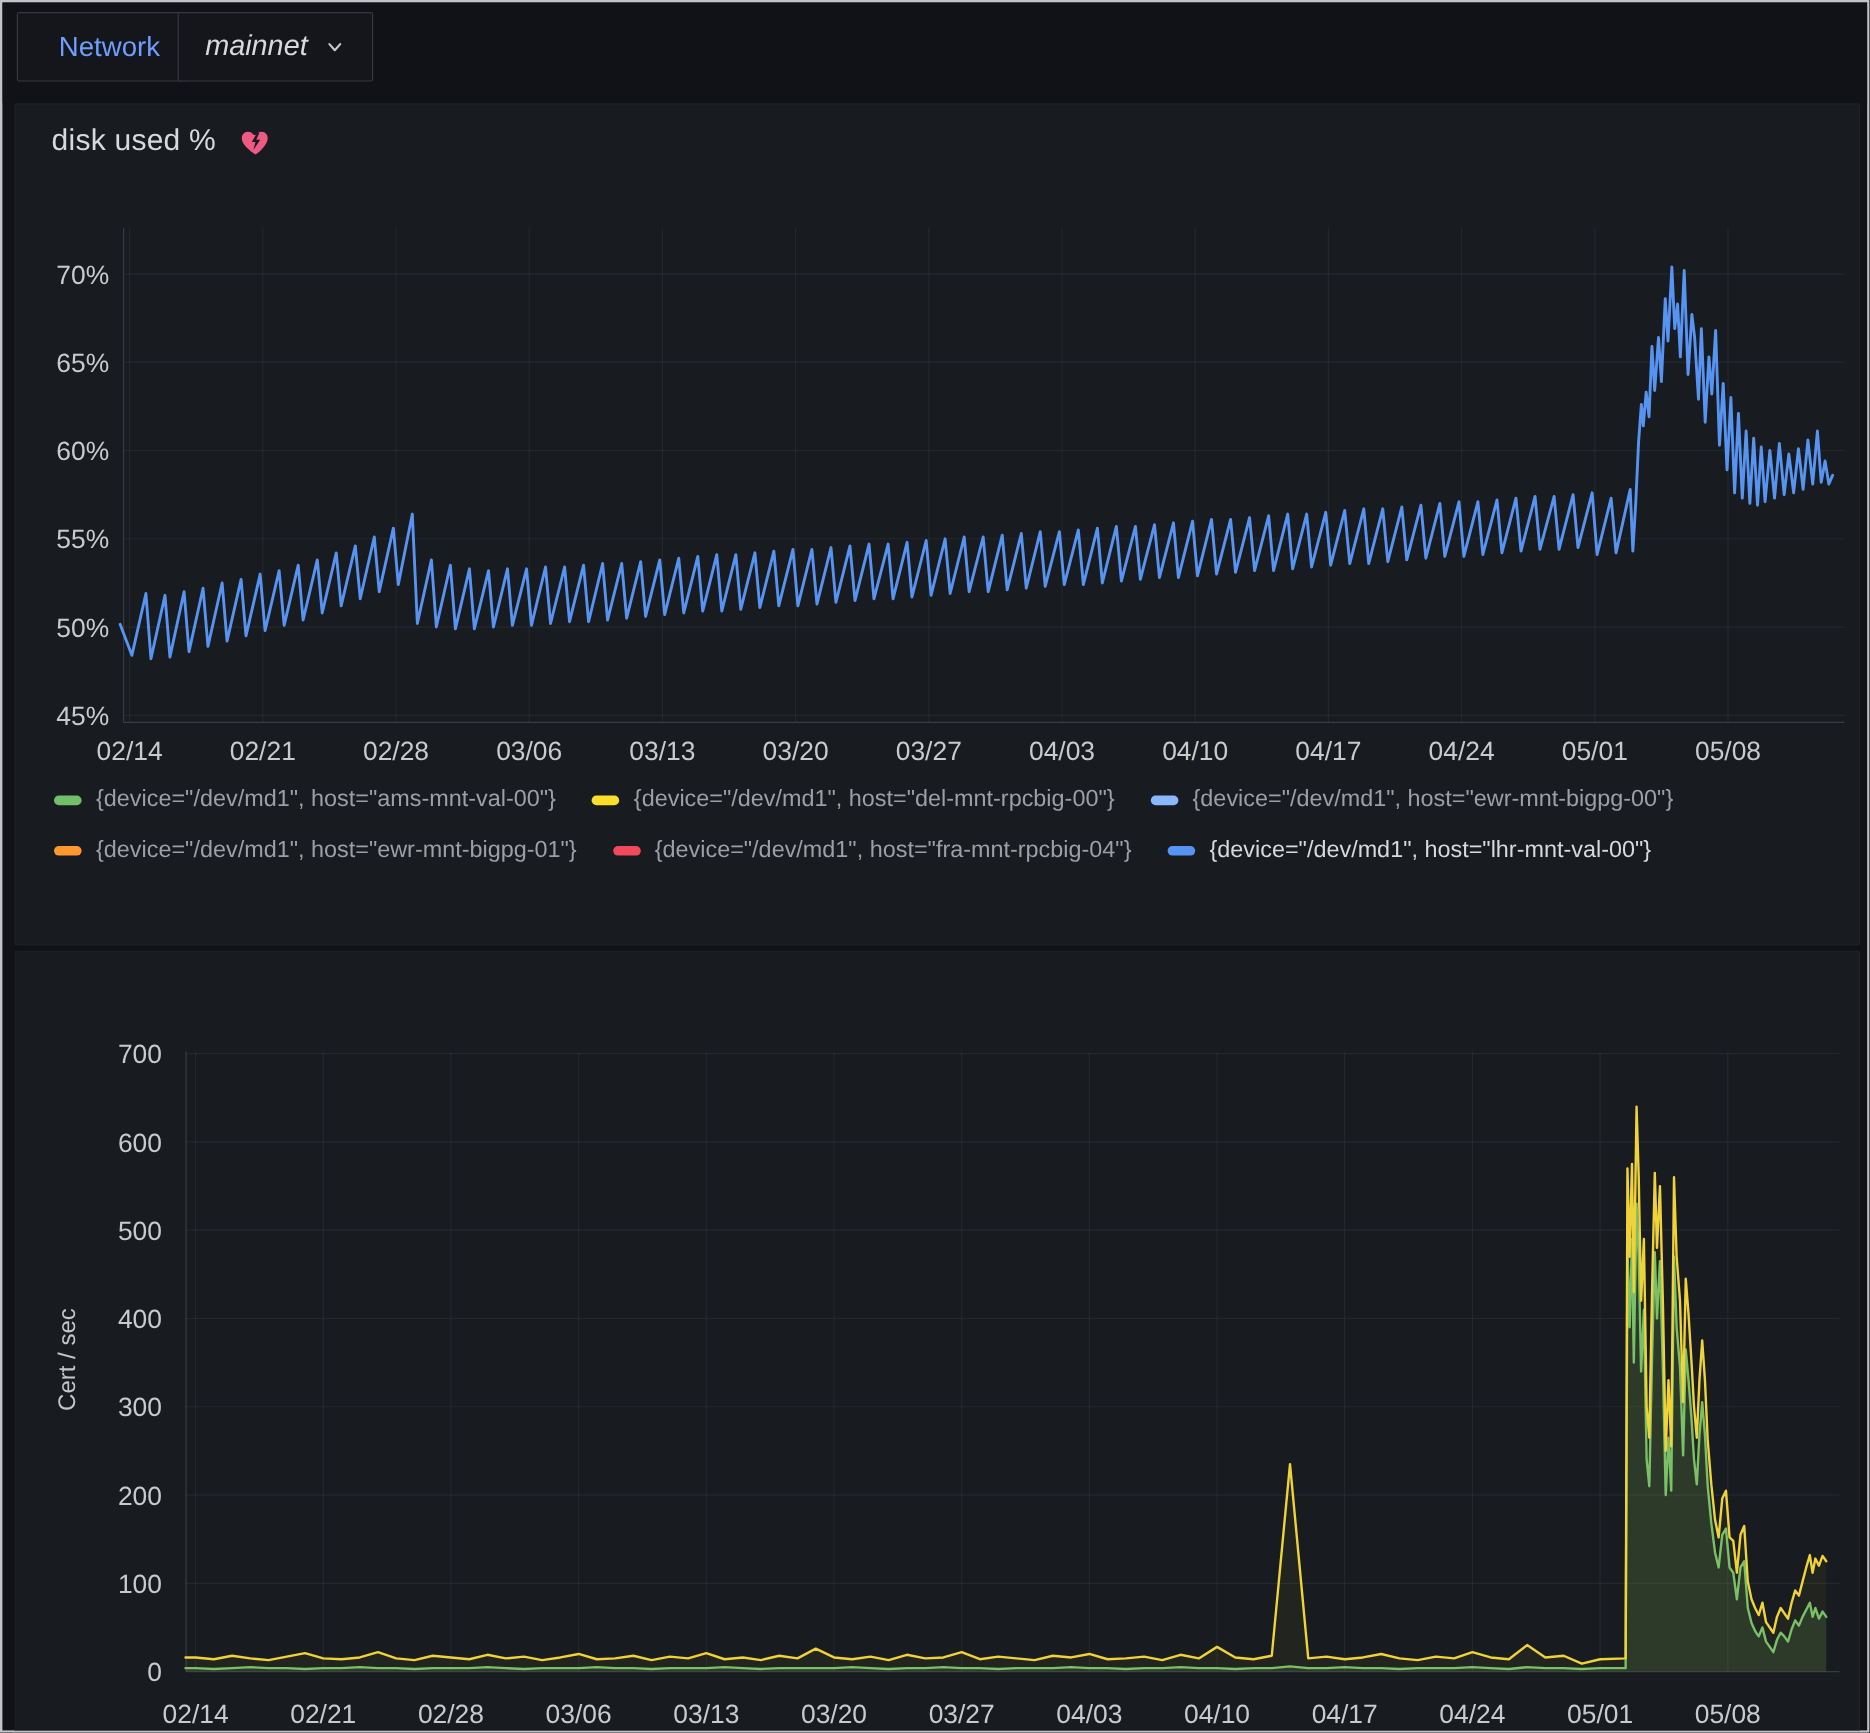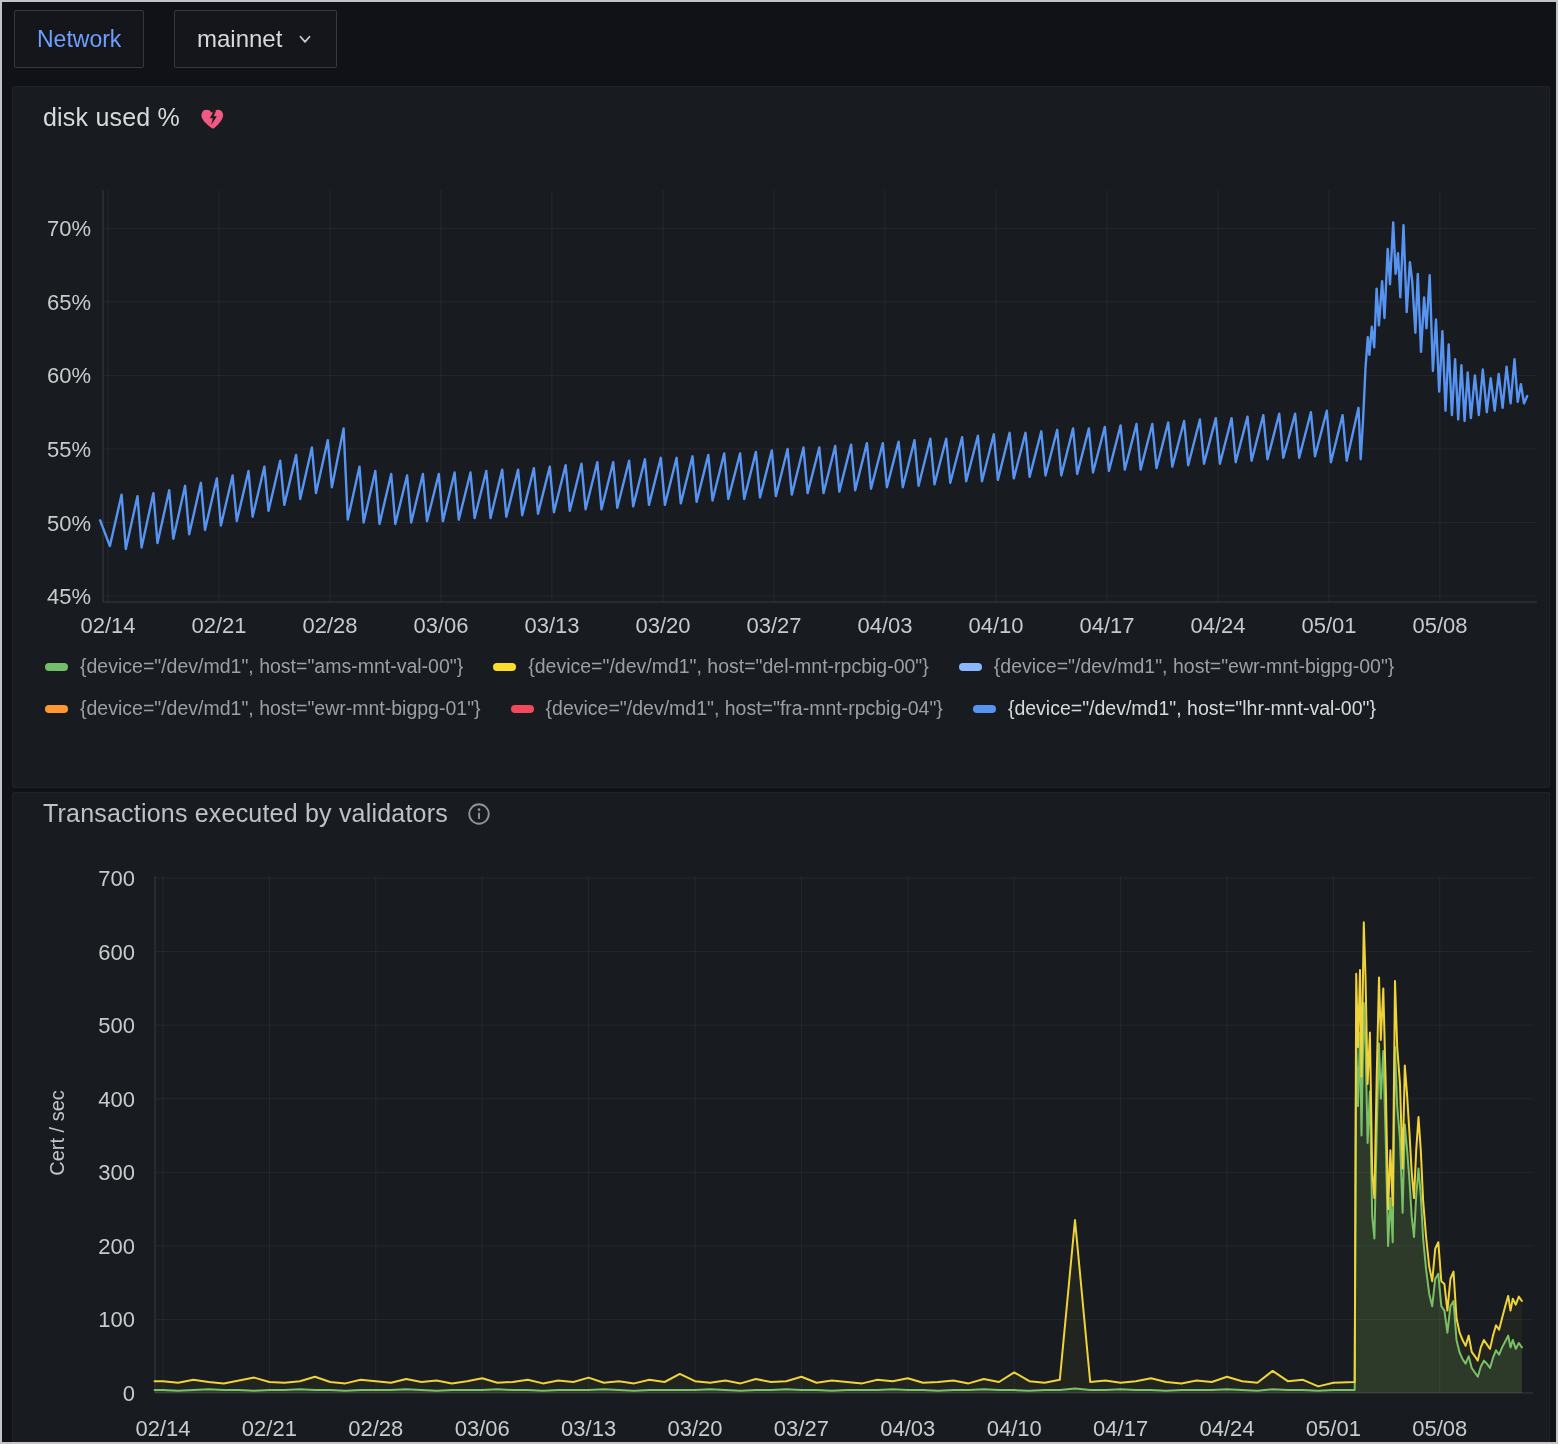--- a/index.html
+++ b/index.html
@@ -9,22 +9,22 @@
     background:#111217;border:2px solid #c3c4c7;
     font-family:"Liberation Sans",sans-serif;
   }
   
   .topbar{position:absolute;top:0;left:0;width:100%;height:84px;background:#111217;}
   .var-box{
     position:absolute;top:8px;height:58px;display:flex;align-items:center;
     border:1px solid #35383f;border-radius:2px;background:#14161b;padding:0 22px;
   }
   .var-label{left:12px;}
-  .var-label span{color:#6e9fff;font-size:23px;font-weight:500;}
-  .var-value{left:172px;gap:14px;cursor:pointer;}
+  .var-label span{color:#6e9fff;font-size:23px;font-weight:500;margin-left:12px;}
+  .var-value{left:146px;gap:14px;cursor:pointer;font-style:italic;}
   .var-value span{color:#d8d9da;font-size:24px;font-weight:500;}
   
   .panel{position:absolute;left:10px;width:1538px;background:#181b1f;border:1px solid #202228;border-radius:2px;}
   .panel1{top:84px;height:702px;}
   .panel2{top:790px;height:656px;border-bottom:none;}
   .panel-header{position:absolute;left:30px;display:flex;align-items:center;gap:18px;}
   .panel1 .panel-header{top:16px;text-align:center;}
   .panel2 .panel-header{top:6px;}
   .panel-title{font-size:25px;font-weight:500;color:#d8d9da;letter-spacing:.2px;}
   .panel2 .panel-title{color:#bfc1c5;}
@@ -142,30 +142,20 @@
         <span class="lbl">{device="/dev/md1", host="fra-mnt-rpcbig-04"}</span>
       </li>
       <li>
         <span class="swatch" style="background: rgb(87, 148, 242);"></span>
         <span class="lbl hl">{device="/dev/md1", host="lhr-mnt-val-00"}</span>
       </li>
     </ul>
   </section>
 
   <section class="panel panel2">
-    <header class="panel-header">
-      <h2 class="panel-title" style="margin:0">Transactions executed by validators</h2>
-      <span class="icon">
-        <svg width="26" height="26" viewBox="0 0 24 24">
-          <circle cx="12" cy="12" r="9" fill="none" stroke="#8f939a" stroke-width="1.7"></circle>
-          <circle cx="12" cy="8" r="1.25" fill="#8f939a"></circle>
-          <rect x="11.1" y="10.6" width="1.8" height="6.2" rx="0.9" fill="#8f939a"></rect>
-        </svg>
-      </span>
-    </header>
     <div class="ylab">Cert / sec</div>
     <div id="chart2" class="chart-mount"><svg width="1538" height="599" viewBox="0 0 1538 599">
           <line x1="150" y1="28" x2="150" y2="545" stroke="rgba(204,204,220,0.07)" stroke-width="1"></line>
           <line x1="256.4" y1="28" x2="256.4" y2="545" stroke="rgba(204,204,220,0.07)" stroke-width="1"></line>
           <line x1="362.79999999999995" y1="28" x2="362.79999999999995" y2="545" stroke="rgba(204,204,220,0.07)" stroke-width="1"></line>
           <line x1="469.2" y1="28" x2="469.2" y2="545" stroke="rgba(204,204,220,0.07)" stroke-width="1"></line>
           <line x1="575.5999999999999" y1="28" x2="575.5999999999999" y2="545" stroke="rgba(204,204,220,0.07)" stroke-width="1"></line>
           <line x1="682" y1="28" x2="682" y2="545" stroke="rgba(204,204,220,0.07)" stroke-width="1"></line>
           <line x1="788.4" y1="28" x2="788.4" y2="545" stroke="rgba(204,204,220,0.07)" stroke-width="1"></line>
           <line x1="894.8" y1="28" x2="894.8" y2="545" stroke="rgba(204,204,220,0.07)" stroke-width="1"></line>

